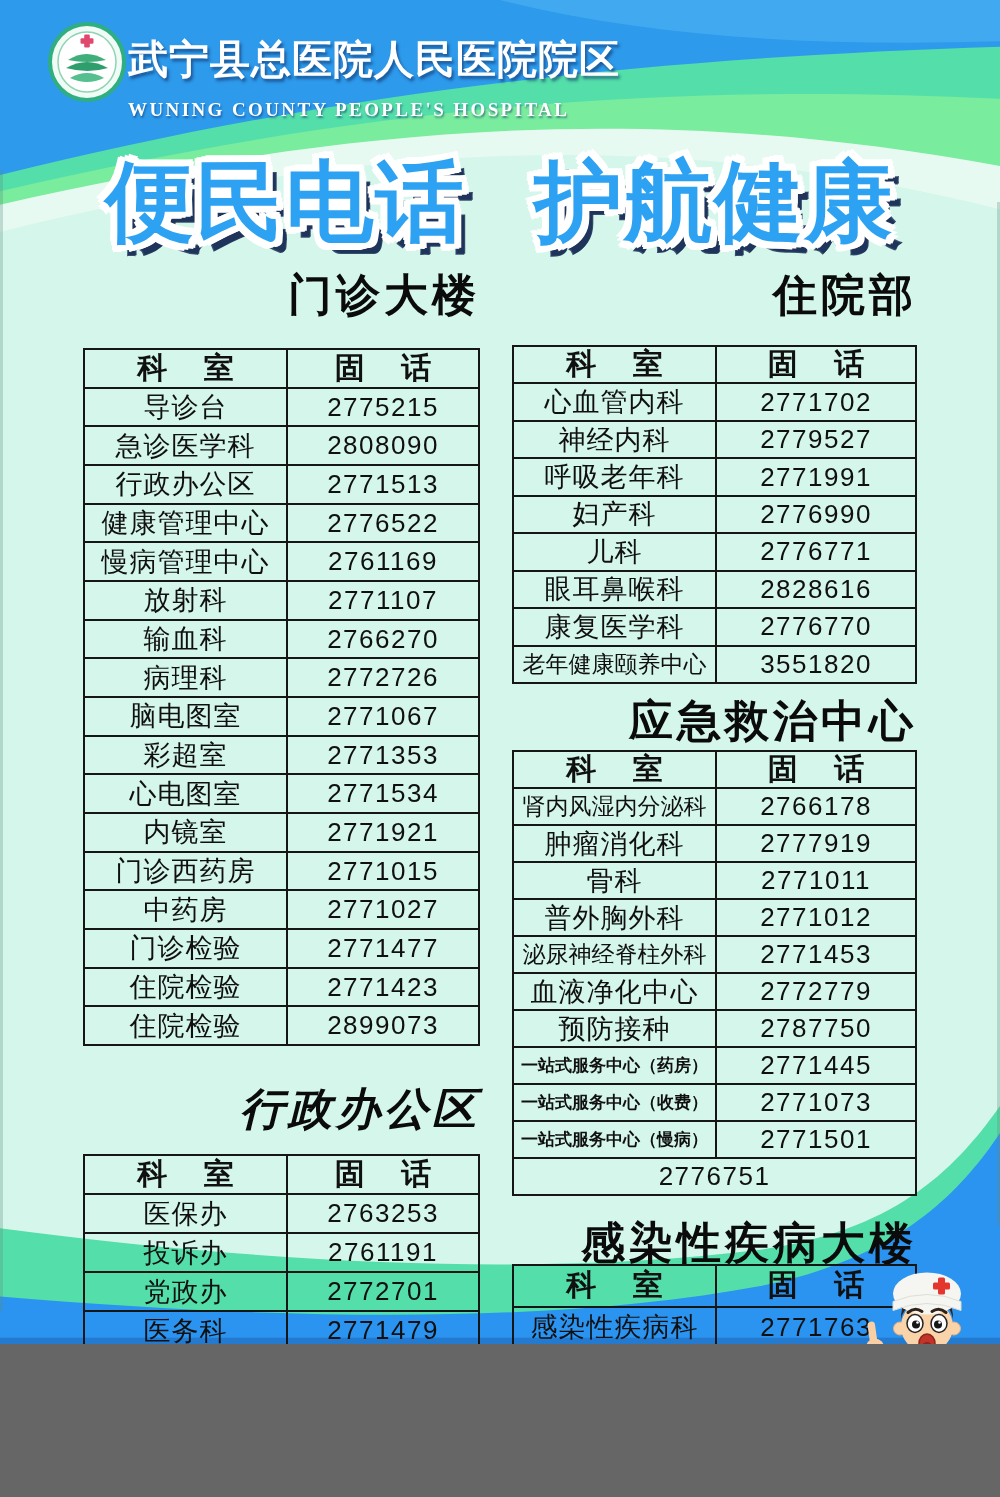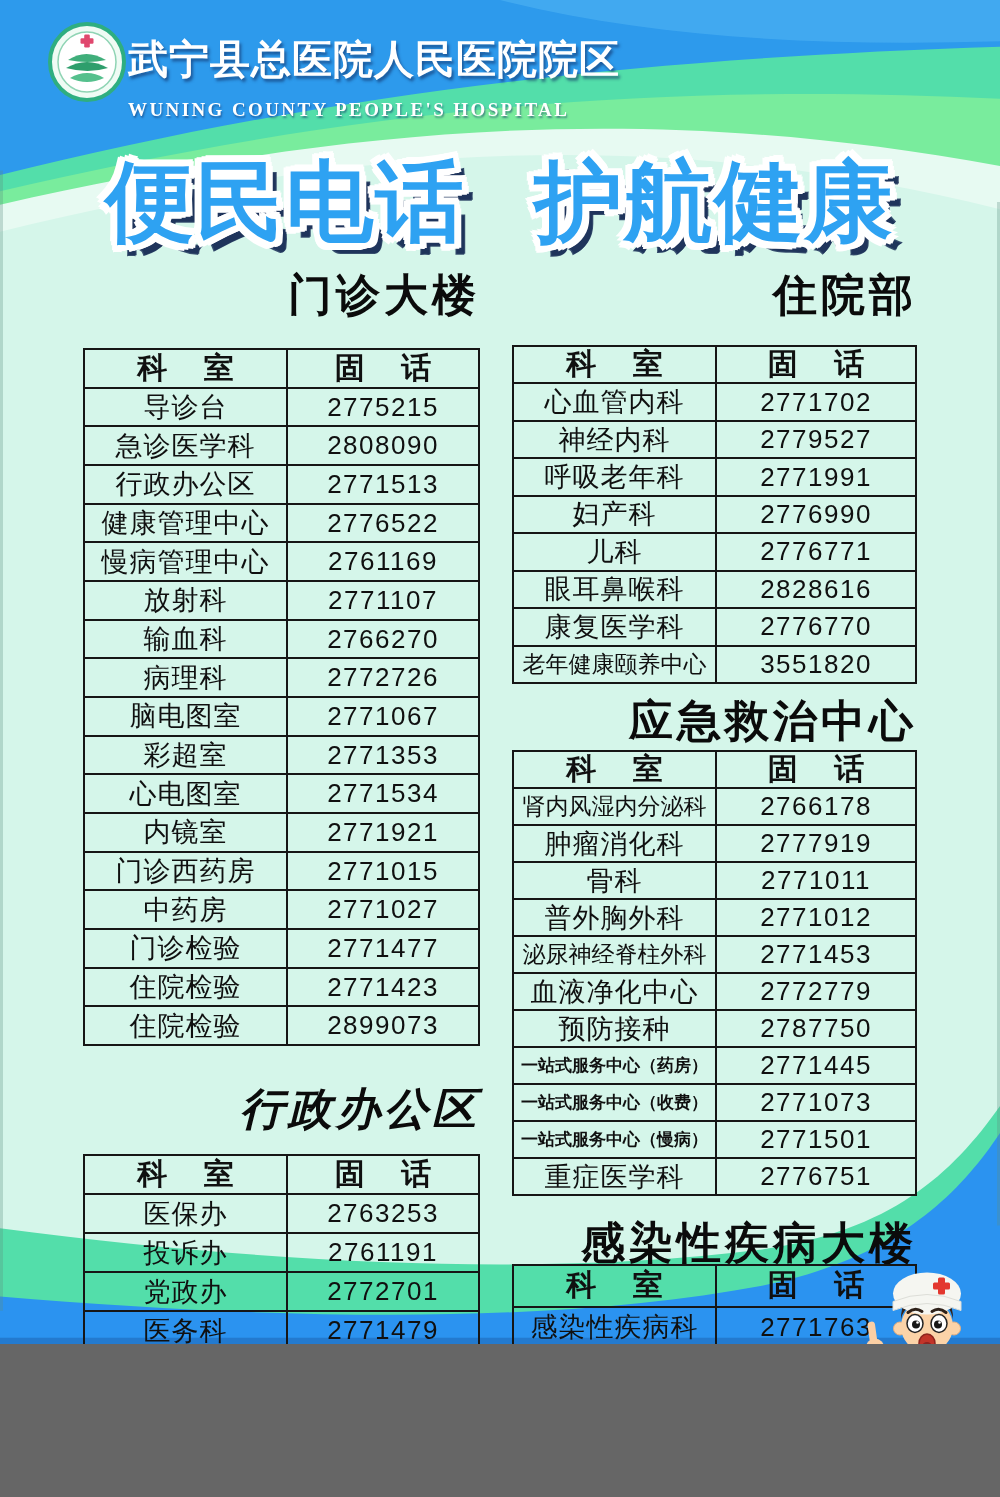--- a/index.html
+++ b/index.html
@@ -273,21 +273,20 @@
       </div>
       <div class="tr">
         <div class="td dept xs">一站式服务中心（收费）</div>
         <div class="td phone">2771073</div>
       </div>
       <div class="tr">
         <div class="td dept xs">一站式服务中心（慢病）</div>
         <div class="td phone">2771501</div>
       </div>
       <div class="tr">
-        <div class="td dept">重症医学科</div>
         <div class="td phone">2776751</div>
       </div>
     </div>
   <div class="tbl" id="tbl-admin">
       <div class="tr head">
         <div class="td dept">科 室</div>
         <div class="td phone">固 话</div>
       </div>
       <div class="tr">
         <div class="td dept">医保办</div>

